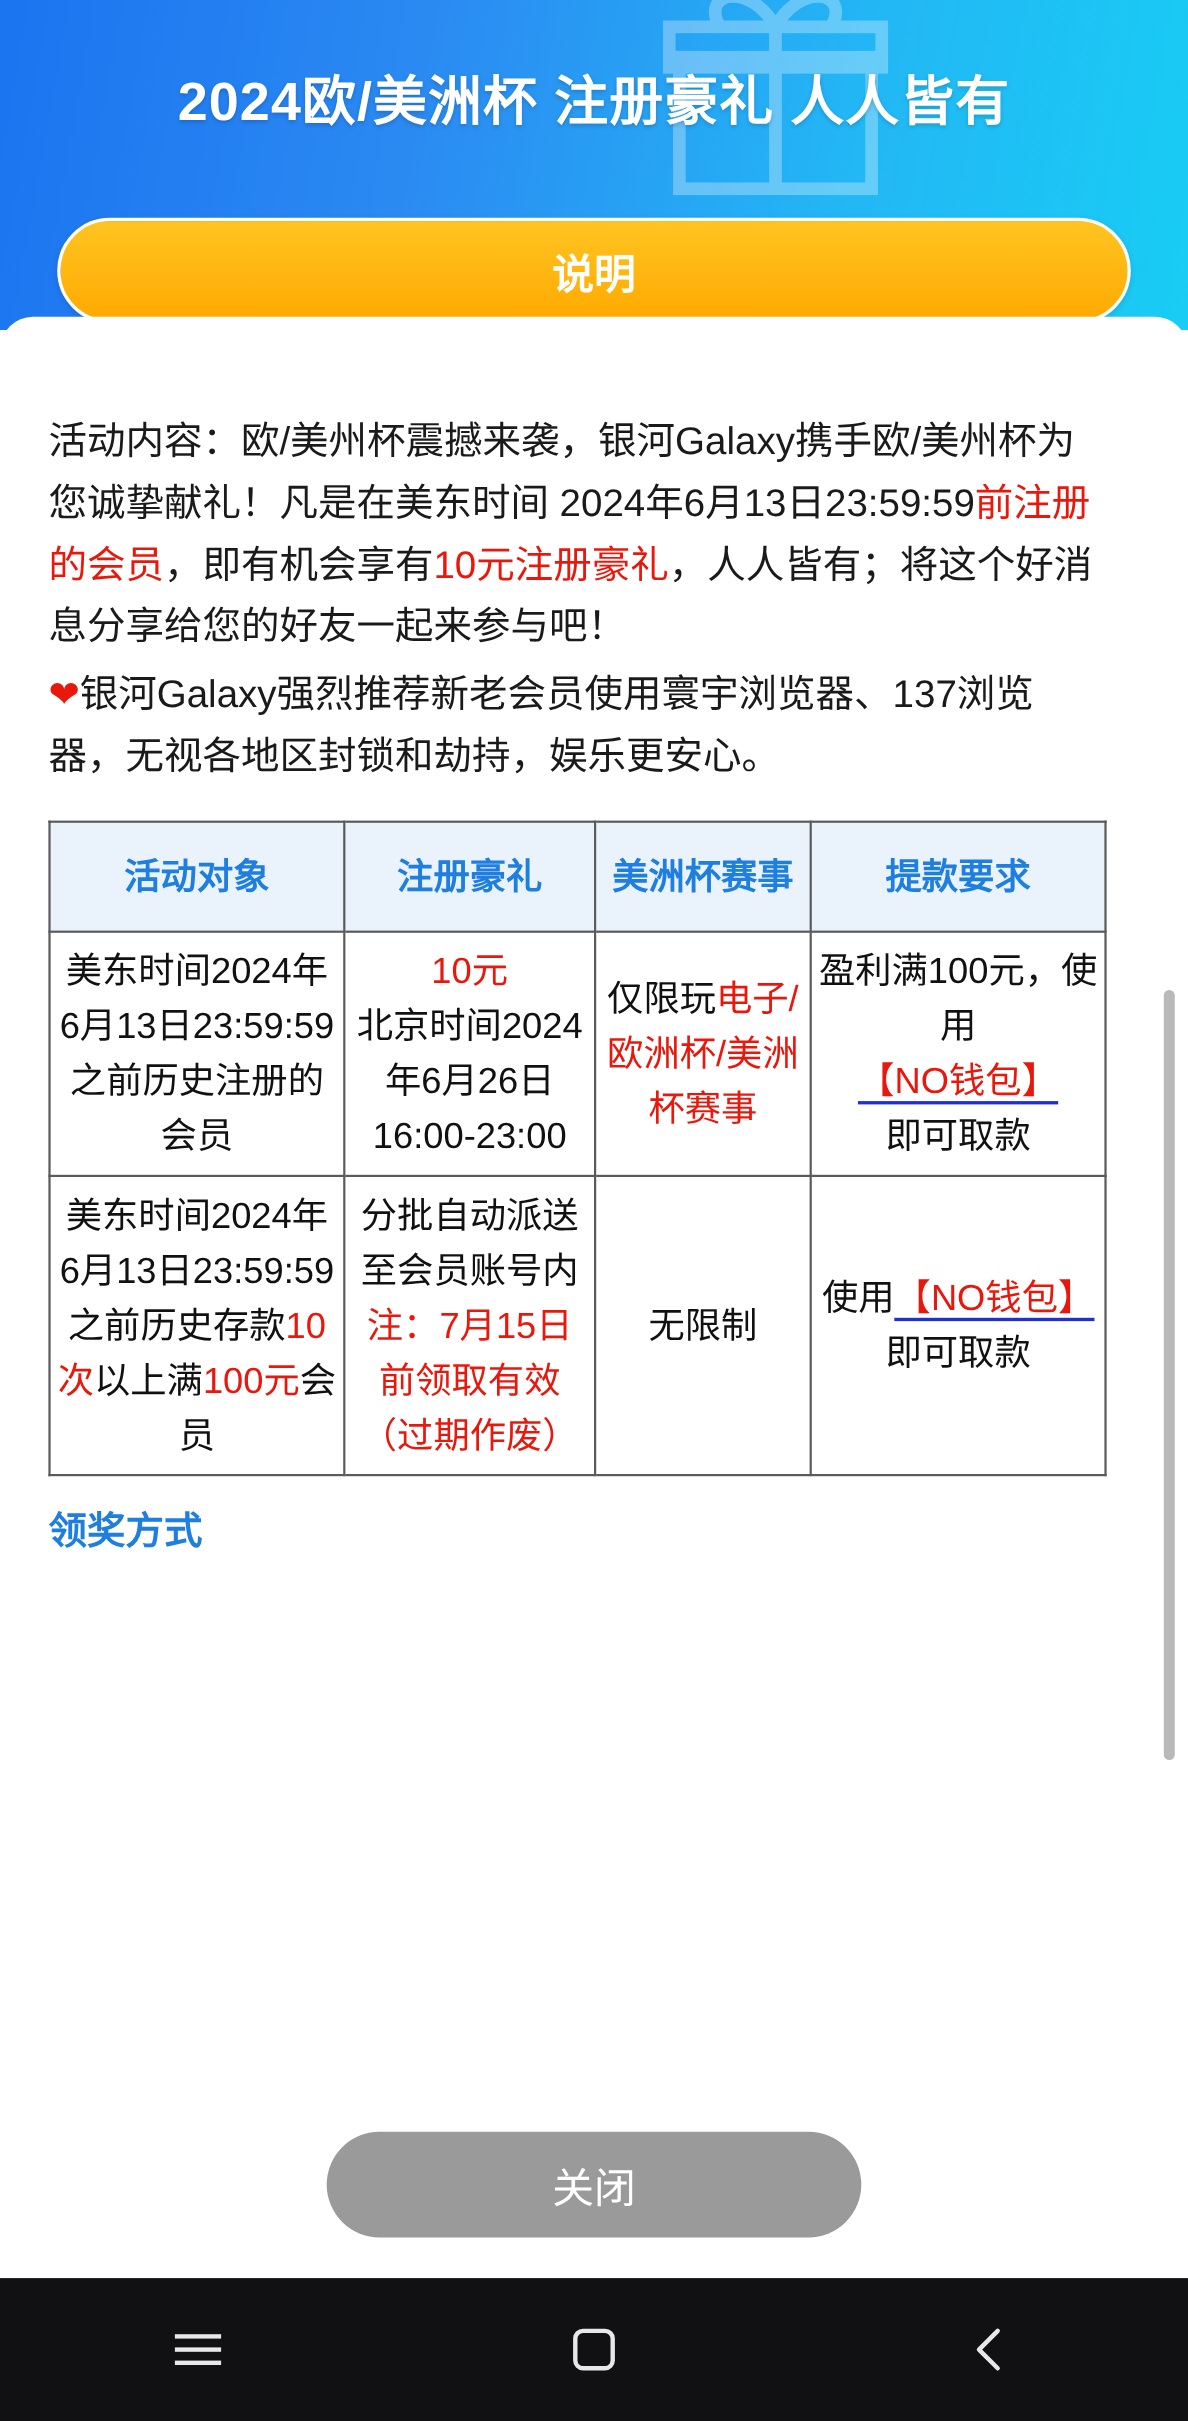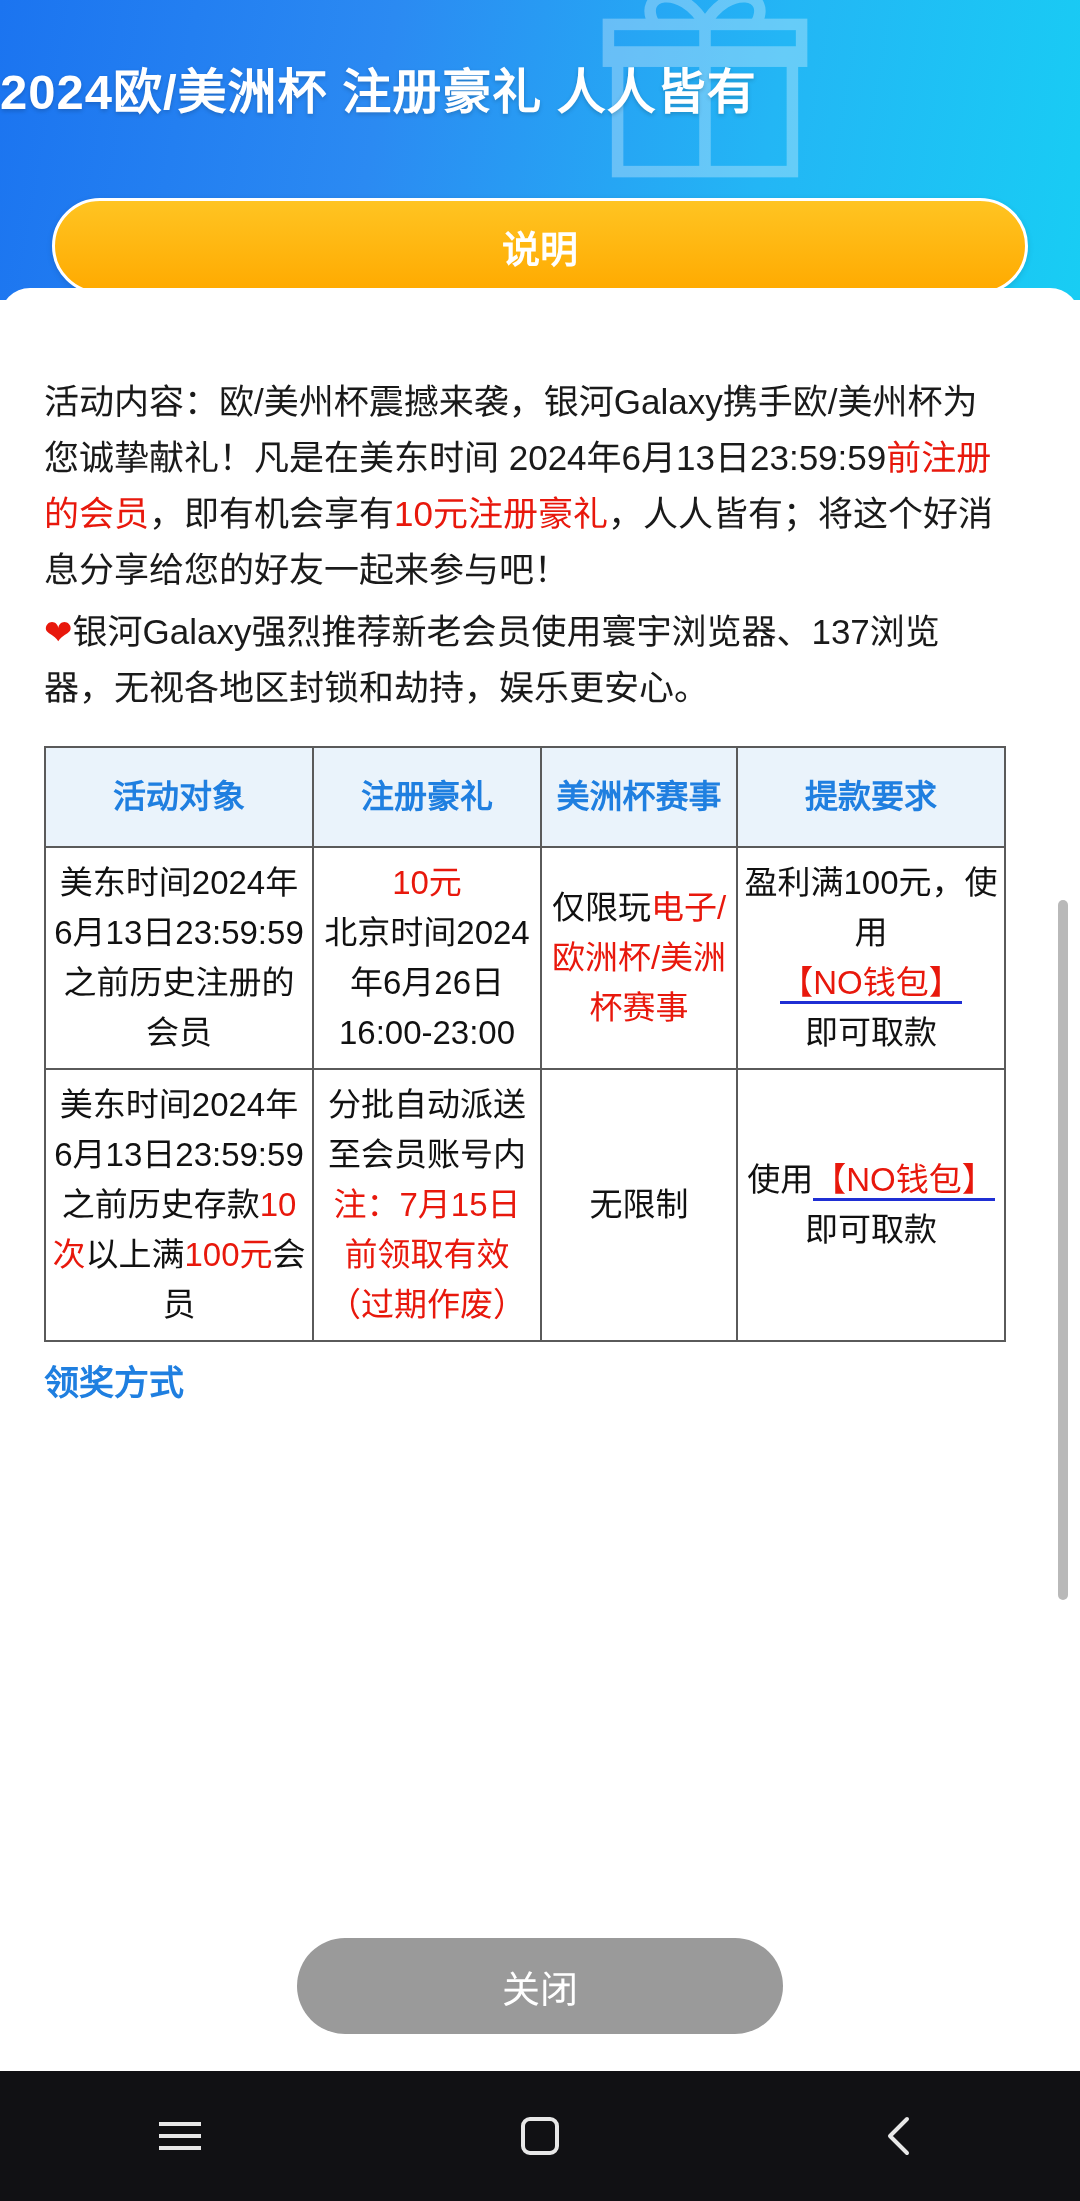--- a/index.html
+++ b/index.html
@@ -35,20 +35,21 @@
     top: -40px;
     width: 230px;
     height: 230px;
     opacity: 0.30;
   }
   .banner-title {
     position: absolute;
     top: 52px;
     left: 0;
     width: 1080px;
+    text-align: center;
     color: #ffffff;
     font-size: 49px;
     font-weight: bold;
     letter-spacing: 1px;
     text-shadow: 0 2px 4px rgba(0,0,0,0.18);
     white-space: nowrap;
   }
 
   
   .pill-btn {
@@ -146,21 +147,21 @@
   .col4 { width: 268px; }
   .nowallet {
     color: #e8180c;
     border-bottom: 3px solid #1f2fd4;
   }
 
   .tail-title {
     font-size: 35px;
     font-weight: bold;
     color: #1f7fe0;
-    margin-top: 16px;
+    margin-top: 26px;
     line-height: 50px;
   }
 
   
   .sheet-fade {
     position: absolute;
     left: 0;
     bottom: 0;
     width: 1080px;
     height: 96px;

